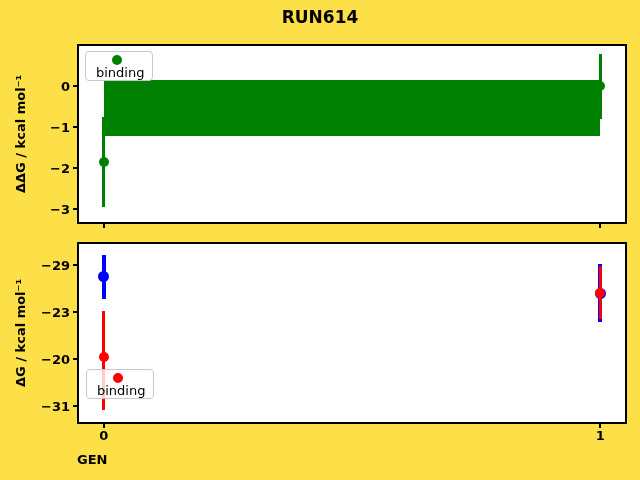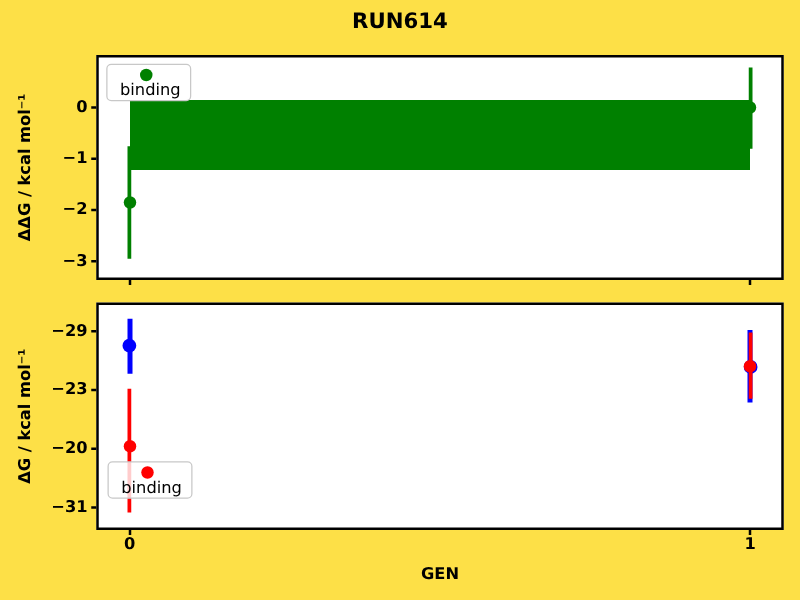--- a/index.html
+++ b/index.html
@@ -18,21 +18,21 @@
   }
   #axes-0{left:77px;top:44px;width:550px;height:180px;}
   #axes-1{left:77px;top:242px;width:550px;height:182px;}
   .ylabel{
     position:absolute;writing-mode:vertical-rl;transform:rotate(180deg);
     text-align:center;font-size:13px;font-weight:bold;line-height:1;
   }
   #ylabel-0{left:14px;top:44px;height:180px;}
   #ylabel-1{left:14px;top:242px;height:182px;}
   .xlabel{
-    position:absolute;left:77px;top:452px;width:550px;text-align:center;
+    position:absolute;left:77px;top:452px;width:550px;text-align:left;
     font-size:13px;font-weight:bold;
   }
   .tick-mark{position:absolute;background:#000;}
   .ytick-label{
     position:absolute;left:28px;width:42px;text-align:right;
     font-size:13px;font-weight:bold;line-height:1;transform:translateY(-50%);
   }
   .xtick-label{
     position:absolute;font-size:13px;font-weight:bold;line-height:1;
     transform:translateX(-50%);

